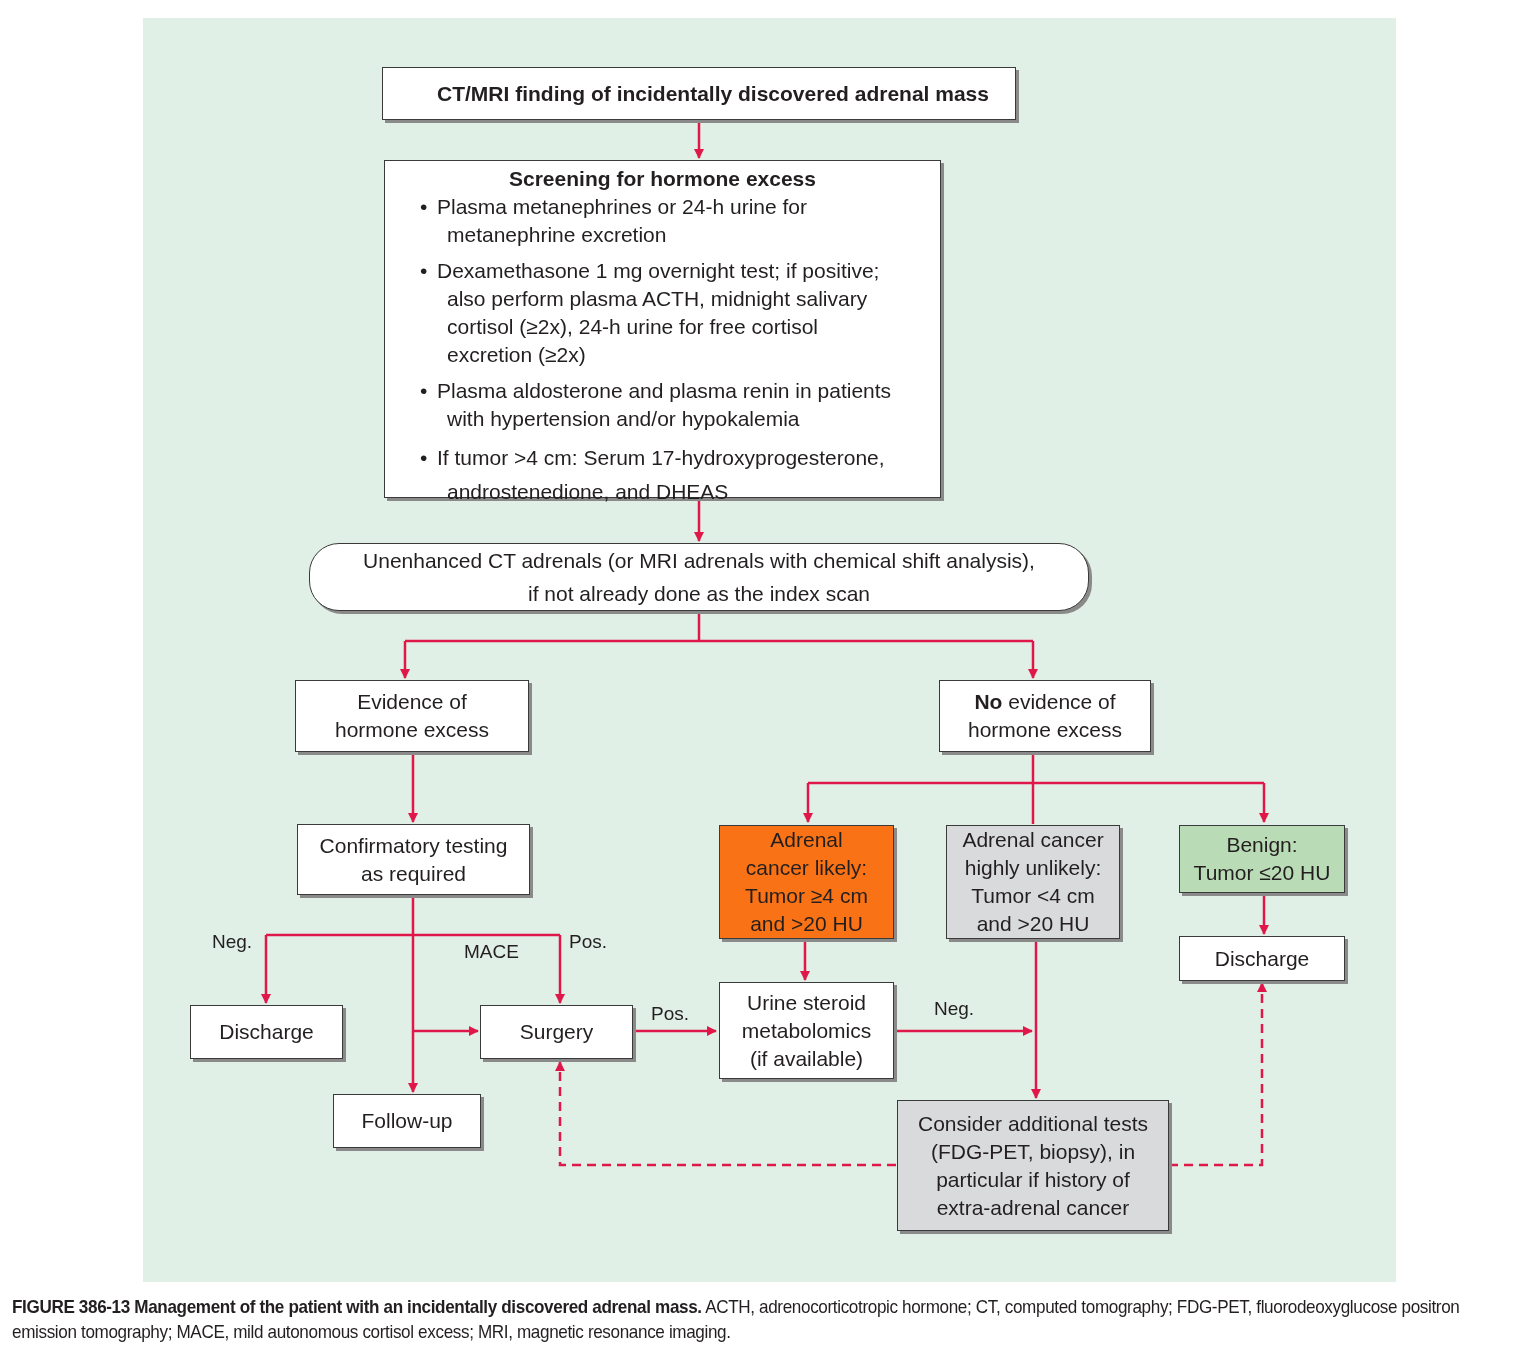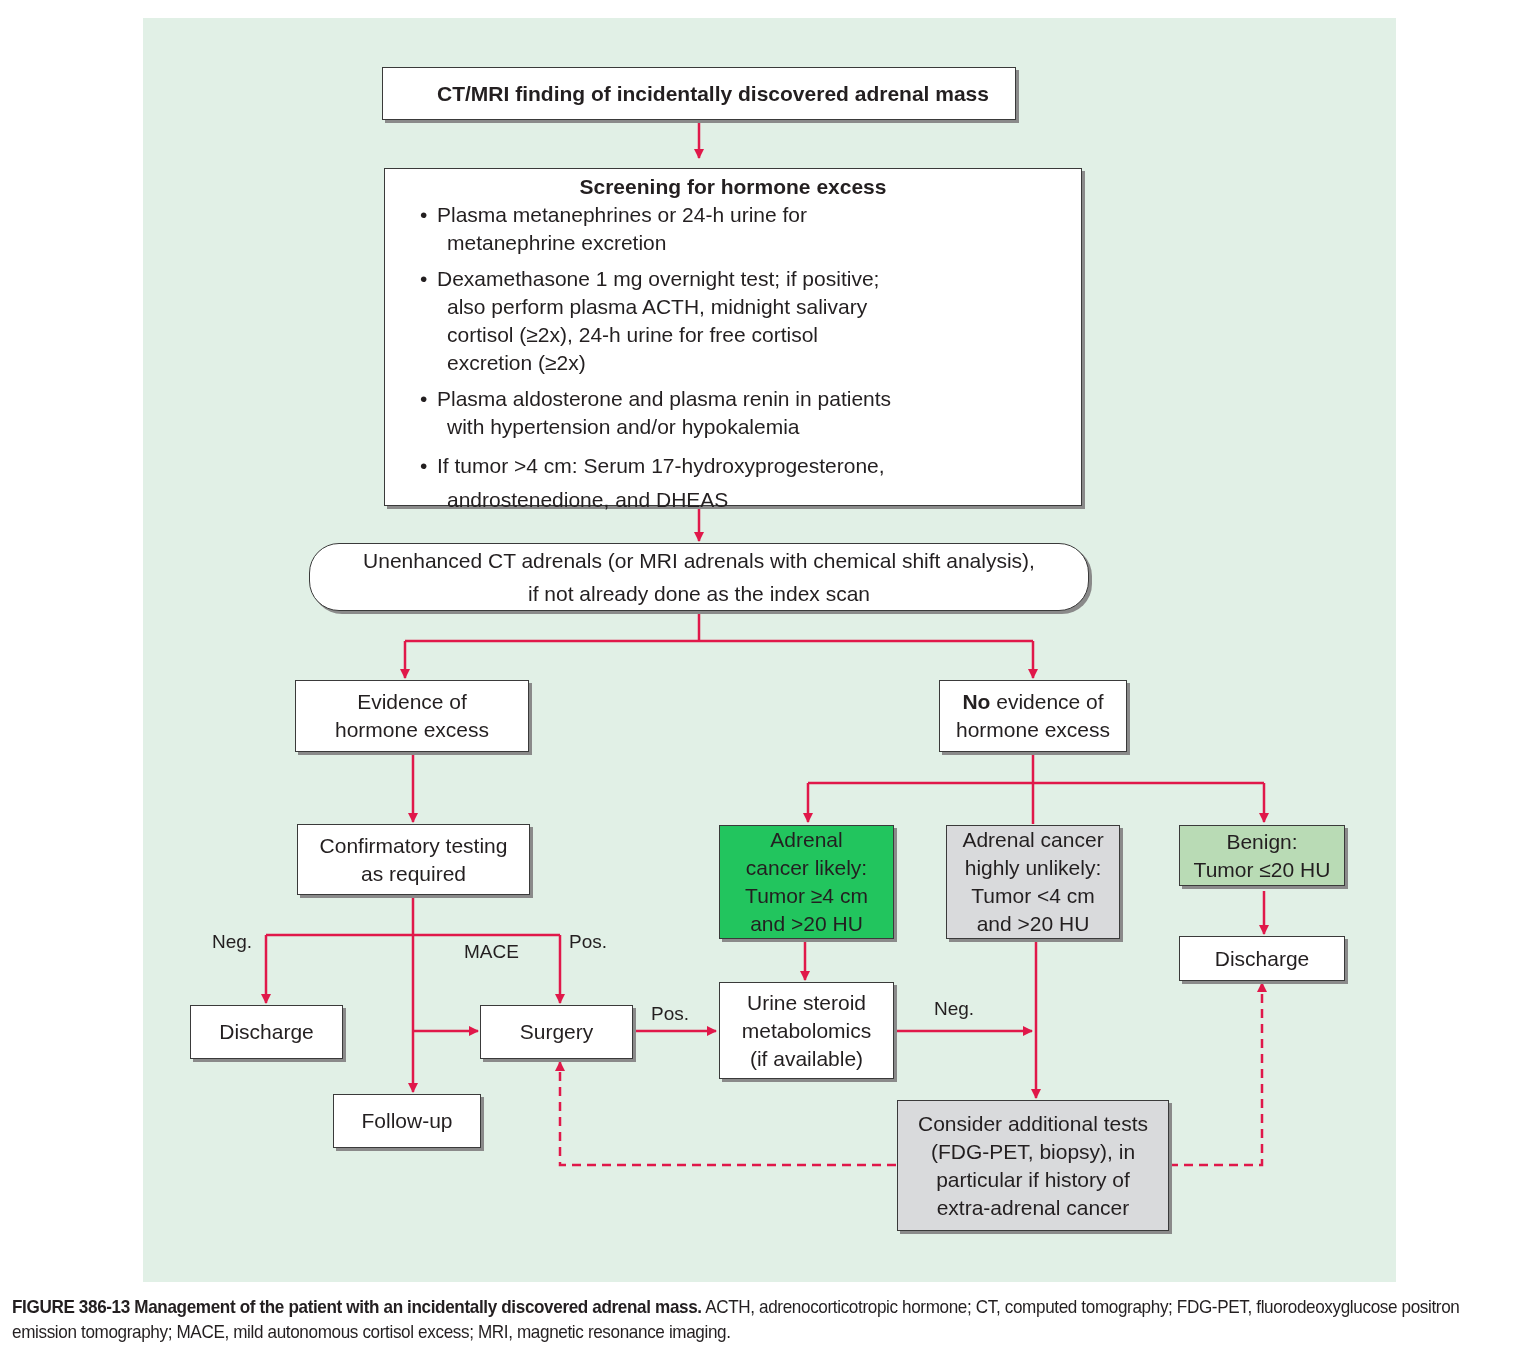--- a/index.html
+++ b/index.html
@@ -3,21 +3,21 @@
 <meta charset="utf-8">
 <style>
   html, body { margin:0; padding:0; background:#ffffff; }
   body { width:1534px; height:1350px; position:relative; overflow:hidden;
          font-family:"Liberation Sans", sans-serif; color:#231f20; }
   #panel { position:absolute; left:143px; top:18px; width:1253px; height:1264px; background:#e1f0e6; }
   #wires { position:absolute; left:0; top:0; width:1534px; height:1350px; }
   .box { position:absolute; box-sizing:border-box; background:#ffffff; border:1.5px solid #3a3a3a;
          box-shadow:3px 3px 0 #8a8a8a; text-align:center; font-size:21px; line-height:28px;
          display:flex; flex-direction:column; justify-content:center; align-items:center; }
-  .box.orange { background:#22c55e; }
+  .box.orange { background:#f97316; }
   .box.grey { background:#d9dadc; }
   .box.green { background:#b9dbb5; }
   .box .ln { display:block; white-space:nowrap; }
   .b { font-weight:bold; }
   #screen { justify-content:flex-start; align-items:stretch; text-align:left; padding-top:4px; }
   #screen .title { text-align:center; font-weight:bold; font-size:21px; line-height:28px; }
   #screen ul { list-style:none; margin:0; padding:0 0 0 52px; }
   #screen li { position:relative; font-size:21px; line-height:28px; margin-bottom:8px; }
   #screen li::before { content:"\2022"; position:absolute; left:-17px; top:0; }
   #screen li .ln { white-space:nowrap; }
@@ -73,21 +73,21 @@
   <g fill="none" stroke="#e0184a" stroke-width="2.5" stroke-dasharray="9,6">
     <path d="M896,1165 L560,1165 L560,1062" marker-end="url(#ah)"></path>
     <path d="M1169,1165 L1262,1165 L1262,983" marker-end="url(#ah)"></path>
   </g>
 </svg>
 
 <div class="box" id="finding" style="left:382px; top:67px; width:634px; height:53px;padding-left:28px;">
   <span class="ln b">CT/MRI finding of incidentally discovered adrenal mass</span>
 </div>
 
-<div class="box" id="screen" style="left:384px; top:160px; width:698px; height:338px;margin-top:8px;">
+<div class="box" id="screen" style="left:384px; top:160px; width:557px; height:338px;">
   <div class="title">Screening for hormone excess</div>
   <ul>
     <li>
       <span class="ln">Plasma metanephrines or 24-h urine for</span>
       <span class="ln ind">metanephrine excretion</span>
     </li>
     <li>
       <span class="ln">Dexamethasone 1 mg overnight test; if positive;</span>
       <span class="ln ind">also perform plasma ACTH, midnight salivary</span>
       <span class="ln ind">cortisol (≥2x), 24-h urine for free cortisol</span>
@@ -107,21 +107,21 @@
 <div class="box" style="left:309px; top:543px; width:780px; height:68px; line-height:33px;border-radius:30px;">
   <span class="ln">Unenhanced CT adrenals (or MRI adrenals with chemical shift analysis),</span>
   <span class="ln">if not already done as the index scan</span>
 </div>
 
 <div class="box" style="left:295px; top:680px; width:234px; height:72px;">
   <span class="ln">Evidence of</span>
   <span class="ln">hormone excess</span>
 </div>
 
-<div class="box" style="left:939px; top:680px; width:188px; height:72px;">
+<div class="box" style="left:939px; top:680px; width:212px; height:72px;">
   <span class="ln"><span class="b">No</span><span style="white-space:pre;"> evidence of</span></span>
   <span class="ln">hormone excess</span>
 </div>
 
 <div class="box" style="left:297px; top:824px; width:233px; height:71px;">
   <span class="ln">Confirmatory testing</span>
   <span class="ln">as required</span>
 </div>
 
 <div class="box" style="left:190px; top:1005px; width:153px; height:54px;">
@@ -143,21 +143,21 @@
   <span class="ln">and &gt;20 HU</span>
 </div>
 
 <div class="box grey" style="left:946px; top:825px; width:174px; height:114px;">
   <span class="ln">Adrenal cancer</span>
   <span class="ln">highly unlikely:</span>
   <span class="ln">Tumor &lt;4 cm</span>
   <span class="ln">and &gt;20 HU</span>
 </div>
 
-<div class="box green" style="left:1179px; top:825px; width:166px; height:61px;">
+<div class="box green" style="left:1179px; top:825px; width:166px; height:68px;">
   <span class="ln">Benign:</span>
   <span class="ln">Tumor ≤20 HU</span>
 </div>
 
 <div class="box" style="left:1179px; top:936px; width:166px; height:45px;">
   <span class="ln">Discharge</span>
 </div>
 
 <div class="box" style="left:719px; top:982px; width:175px; height:97px;">
   <span class="ln">Urine steroid</span>

